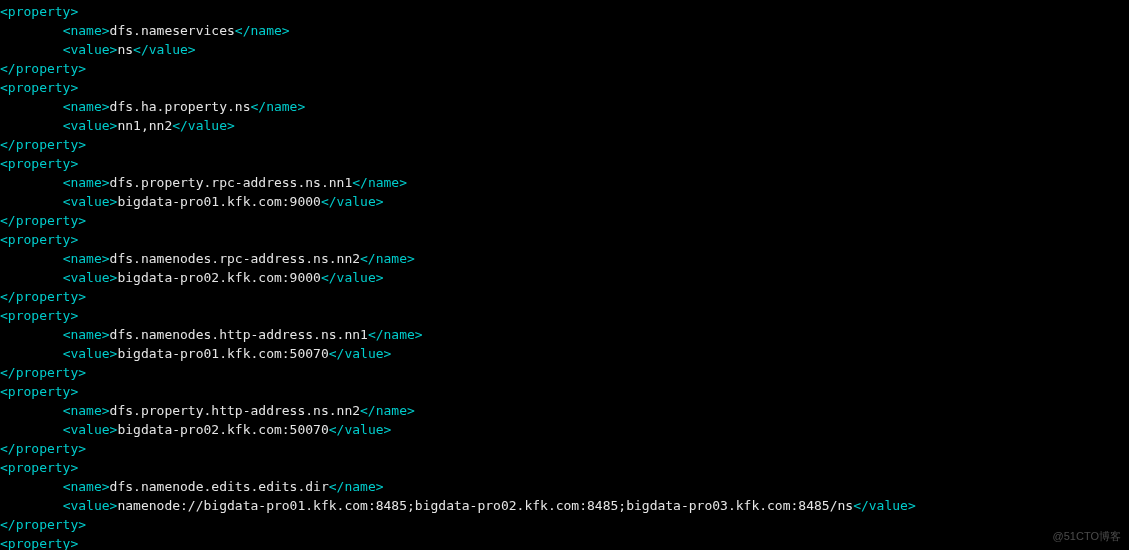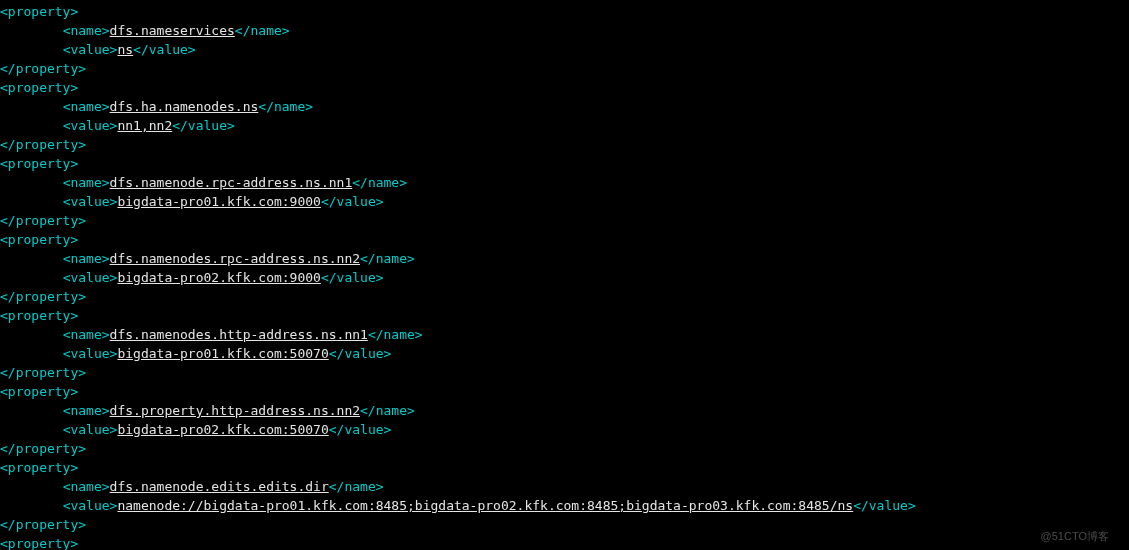--- a/index.html
+++ b/index.html
@@ -13,45 +13,45 @@
   pre.code {
     margin: 0;
     padding: 2px 0 0 0;
     font-family: "Menlo", "Consolas", "DejaVu Sans Mono", monospace;
     font-size: 13px;
     line-height: 19px;
     white-space: pre;
     color: #e5e5e5;
   }
   .tag  { color: #00cccc; }
-  .text { color: #e5e5e5; text-decoration: underline; }
+  .text { color: #e5e5e5; }
   .watermark {
     position: fixed;
-    right: 20px;
+    right: 8px;
     bottom: 6px;
     color: #888888;
     font-family: sans-serif;
     font-size: 11px;
     opacity: 0.55;
     pointer-events: none;
   }
 </style>
 </head>
 <body>
 
 <pre class="code" id="code-block"><span class="tag">&lt;property&gt;</span>
         <span class="tag">&lt;name&gt;</span><span class="text">dfs.nameservices</span><span class="tag">&lt;/name&gt;</span>
         <span class="tag">&lt;value&gt;</span><span class="text">ns</span><span class="tag">&lt;/value&gt;</span>
 <span class="tag">&lt;/property&gt;</span>
 <span class="tag">&lt;property&gt;</span>
-        <span class="tag">&lt;name&gt;</span><span class="text">dfs.ha.namenodes.ns</span><span class="tag">&lt;/name&gt;</span>
+        <span class="tag">&lt;name&gt;</span><span class="text">dfs.ha.property.ns</span><span class="tag">&lt;/name&gt;</span>
         <span class="tag">&lt;value&gt;</span><span class="text">nn1,nn2</span><span class="tag">&lt;/value&gt;</span>
 <span class="tag">&lt;/property&gt;</span>
 <span class="tag">&lt;property&gt;</span>
-        <span class="tag">&lt;name&gt;</span><span class="text">dfs.namenode.rpc-address.ns.nn1</span><span class="tag">&lt;/name&gt;</span>
+        <span class="tag">&lt;name&gt;</span><span class="text">dfs.property.rpc-address.ns.nn1</span><span class="tag">&lt;/name&gt;</span>
         <span class="tag">&lt;value&gt;</span><span class="text">bigdata-pro01.kfk.com:9000</span><span class="tag">&lt;/value&gt;</span>
 <span class="tag">&lt;/property&gt;</span>
 <span class="tag">&lt;property&gt;</span>
         <span class="tag">&lt;name&gt;</span><span class="text">dfs.namenodes.rpc-address.ns.nn2</span><span class="tag">&lt;/name&gt;</span>
         <span class="tag">&lt;value&gt;</span><span class="text">bigdata-pro02.kfk.com:9000</span><span class="tag">&lt;/value&gt;</span>
 <span class="tag">&lt;/property&gt;</span>
 <span class="tag">&lt;property&gt;</span>
         <span class="tag">&lt;name&gt;</span><span class="text">dfs.namenodes.http-address.ns.nn1</span><span class="tag">&lt;/name&gt;</span>
         <span class="tag">&lt;value&gt;</span><span class="text">bigdata-pro01.kfk.com:50070</span><span class="tag">&lt;/value&gt;</span>
 <span class="tag">&lt;/property&gt;</span>

